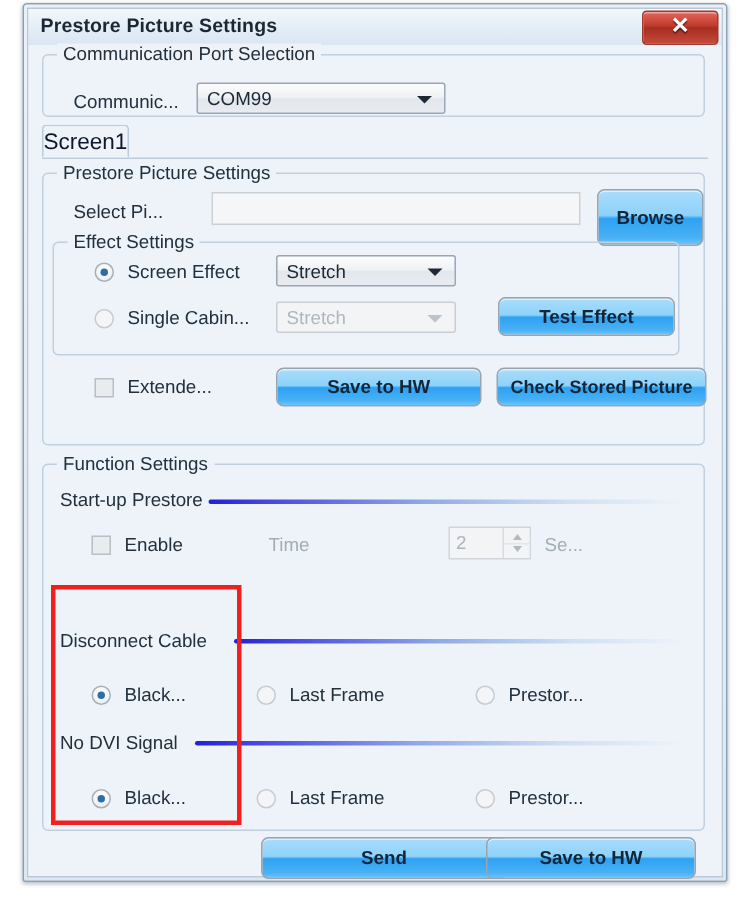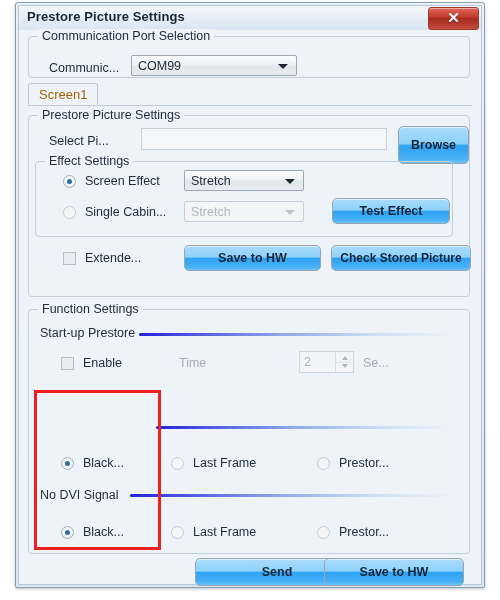--- a/index.html
+++ b/index.html
@@ -201,27 +201,27 @@
     border-top:4px solid #b2b9bf;
   }
 
   
   #tabstrip{
     position:absolute;left:9px;right:9px;top:53px;height:22px;
     border-bottom:1px solid #bccbda;
   }
   #tab-screen1{
     position:absolute;left:0;top:0;
-    height:22px;min-width:56px;padding:0 10px;
+    height:22px;min-width:56px;padding:0 0;
     box-sizing:border-box;
     border:1px solid #bccbda;
     border-bottom:1px solid #eef3fa;
     border-radius:3px 3px 0 0;
     background:#eef3fa;
-    font-size:13px;color:#a16207;
+    font-size:15px;color:#0f172a;
     line-height:21px;
     cursor:pointer;
   }
 
   
   .rule{
     position:absolute;height:3px;
     background:linear-gradient(to right,#2020d8 0%,#4646e0 12%,#8fa8e8 45%,#cfe0f2 75%,#eef3fa 100%);
     border-radius:2px;
   }
@@ -307,20 +307,21 @@
       <div class="lbl dim" style="left:160px;top:326px;">Time</div>
       <div class="spin" style="left:280px;top:321px;width:55px;height:22px;">
         <div class="sval">2</div>
         <div class="sbtns">
           <div class="up"></div>
           <div class="dn"></div>
         </div>
       </div>
       <div class="lbl dim" style="left:344px;top:326px;">Se...</div>
 
+      <div class="lbl" style="left:21px;top:390px;">Disconnect Cable</div>
       <div class="rule" style="left:137px;top:396px;width:301px;"></div>
 
       <div class="radio on" style="left:42px;top:427px;"></div>
       <div class="lbl" style="left:64px;top:426px;">Black...</div>
 
       <div class="radio off" style="left:152px;top:427px;"></div>
       <div class="lbl" style="left:174px;top:426px;">Last Frame</div>
 
       <div class="radio off" style="left:298px;top:427px;"></div>
       <div class="lbl" style="left:320px;top:426px;">Prestor...</div>
@@ -330,20 +331,20 @@
 
       <div class="radio on" style="left:42px;top:496px;"></div>
       <div class="lbl" style="left:64px;top:495px;">Black...</div>
 
       <div class="radio off" style="left:152px;top:496px;"></div>
       <div class="lbl" style="left:174px;top:495px;">Last Frame</div>
 
       <div class="radio off" style="left:298px;top:496px;"></div>
       <div class="lbl" style="left:320px;top:495px;">Prestor...</div>
 
-      <div class="btn" style="left:155px;top:528px;width:164px;height:28px;margin-left:21px;">Send</div>
+      <div class="btn" style="left:155px;top:528px;width:164px;height:28px;">Send</div>
       <div class="btn" style="left:305px;top:528px;width:140px;height:28px;">Save to HW</div>
 
       <div id="red-box" style="left: 15px; top: 360px; width: 127px; height: 160px; border-color: rgb(240, 32, 32);"></div>
 
     </div>
   </div>
 </div>
 
 </body></html>

